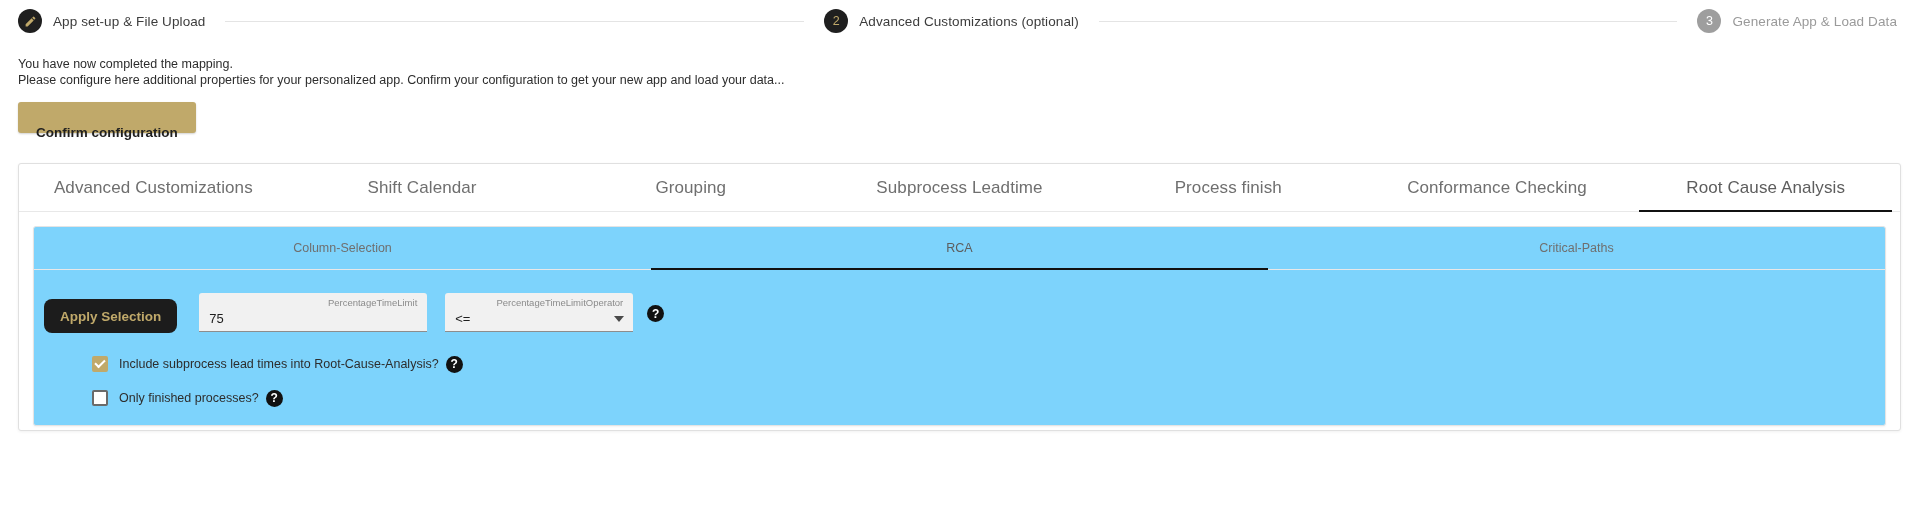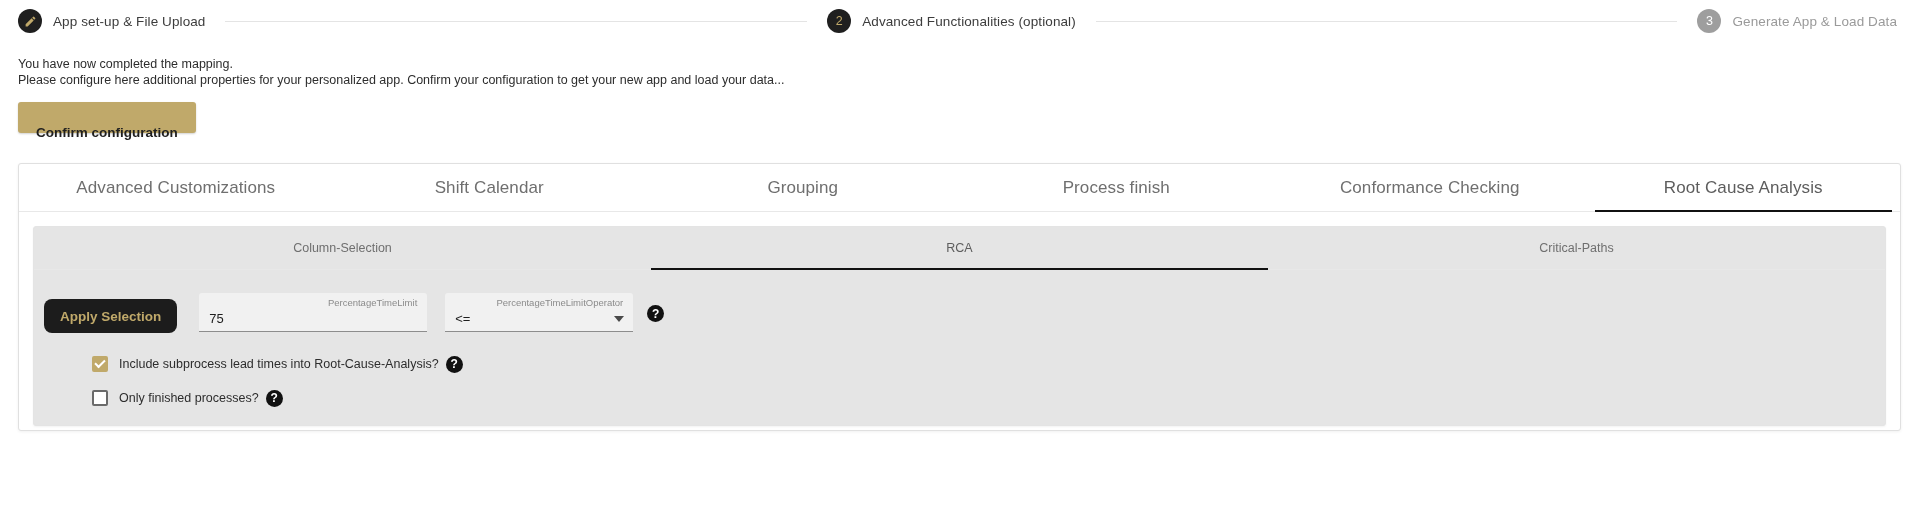--- a/index.html
+++ b/index.html
@@ -127,21 +127,21 @@
     left: 8px; right: 8px; bottom: -1px;
     height: 2px;
     background: #111111;
   }
 
   
   .inner-card {
     margin: 14px 14px 0 14px;
     border: 1px solid #e4e4e4;
     border-radius: 3px;
-    background: #e5e5e5;
+    background: #7dd3fc;
     box-shadow: 0 1px 2px rgba(0,0,0,.05);
     height: 200px;
   }
   .subtabbar {
     display: flex;
     height: 43px;
     border-bottom: 1px solid #e8e8e8;
   }
   .subtabbar .tab {
     flex: 1 1 0;
@@ -294,21 +294,21 @@
     </div>
     <span class="step-label dark">App set-up &amp; File Upload</span>
   </div>
 
   <div class="step-line"></div>
 
   <div class="step">
     <div class="step-circle active">
       <span>2</span>
     </div>
-    <span class="step-label dark">Advanced Functionalities (optional)</span>
+    <span class="step-label dark">Advanced Customizations (optional)</span>
   </div>
 
   <div class="step-line"></div>
 
   <div class="step">
     <div class="step-circle todo">
       <span>3</span>
     </div>
     <span class="step-label muted">Generate App &amp; Load Data</span>
   </div>
@@ -323,20 +323,21 @@
 <div class="confirm-wrap">
   <button class="confirm-btn">Confirm configuration</button>
 </div>
 
 <div class="card">
 
   <div class="tabbar">
     <div class="tab">Advanced Customizations</div>
     <div class="tab">Shift Calendar</div>
     <div class="tab">Grouping</div>
+    <div class="tab">Subprocess Leadtime</div>
     <div class="tab">Process finish</div>
     <div class="tab">Conformance Checking</div>
     <div class="tab active">Root Cause Analysis</div>
   </div>
 
   <div class="inner-card">
 
     <div class="subtabbar">
       <div class="tab">Column-Selection</div>
       <div class="tab active">RCA</div>

